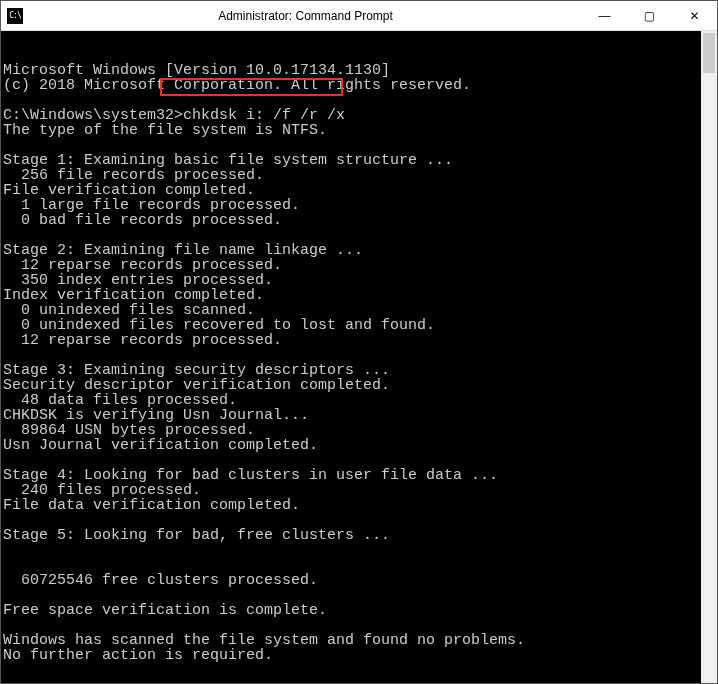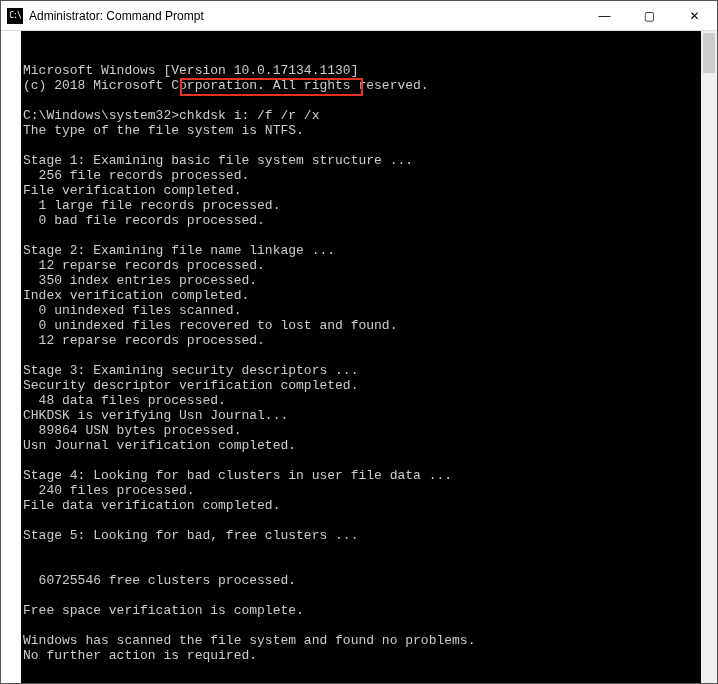--- a/index.html
+++ b/index.html
@@ -39,46 +39,46 @@
       font-size: 8px;
       color: #fff;
       font-family: monospace;
       letter-spacing: -1px;
     }
     .titlebar-text {
       font-family: 'Segoe UI', Tahoma, sans-serif;
       font-size: 12px;
       color: #000;
       flex: 1;
+      text-align: center;
     }
     .window-controls {
       display: flex;
       height: 100%;
     }
     .win-btn {
       width: 45px;
       height: 100%;
       display: flex;
       align-items: center;
       justify-content: center;
       font-family: 'Segoe UI', sans-serif;
       font-size: 12px;
       color: #000;
     }
     .terminal {
       flex: 1;
       background: #000;
       color: #ccc;
-      font-size: 13px;
+      font-size: 15px;
       line-height: 15px;
       padding: 2px 0 2px 2px;
       position: relative;
       white-space: pre;
       overflow: hidden;
-      margin-left: 20px;
     }
     .scrollbar-track {
       position: absolute;
       right: 0;
       top: 0;
       bottom: 0;
       width: 16px;
       background: #f0f0f0;
     }
     .scrollbar-thumb {

